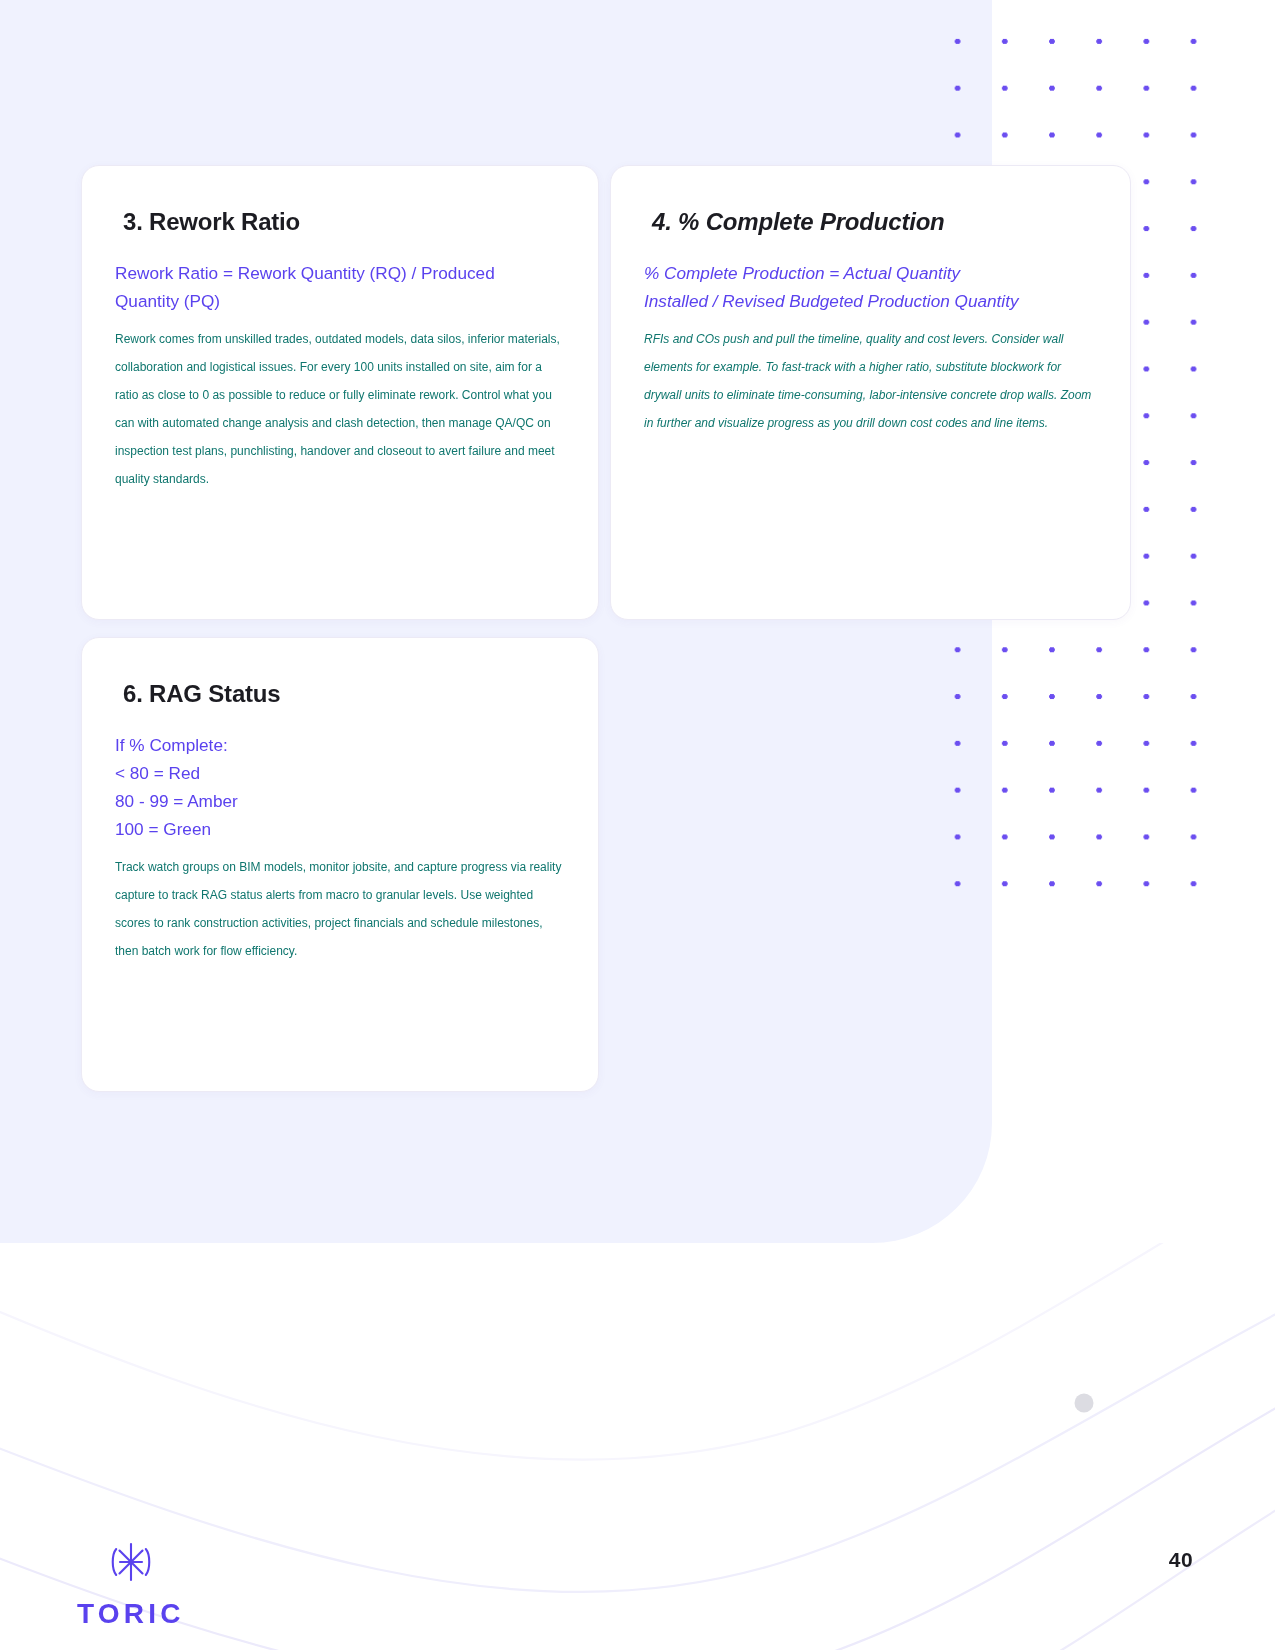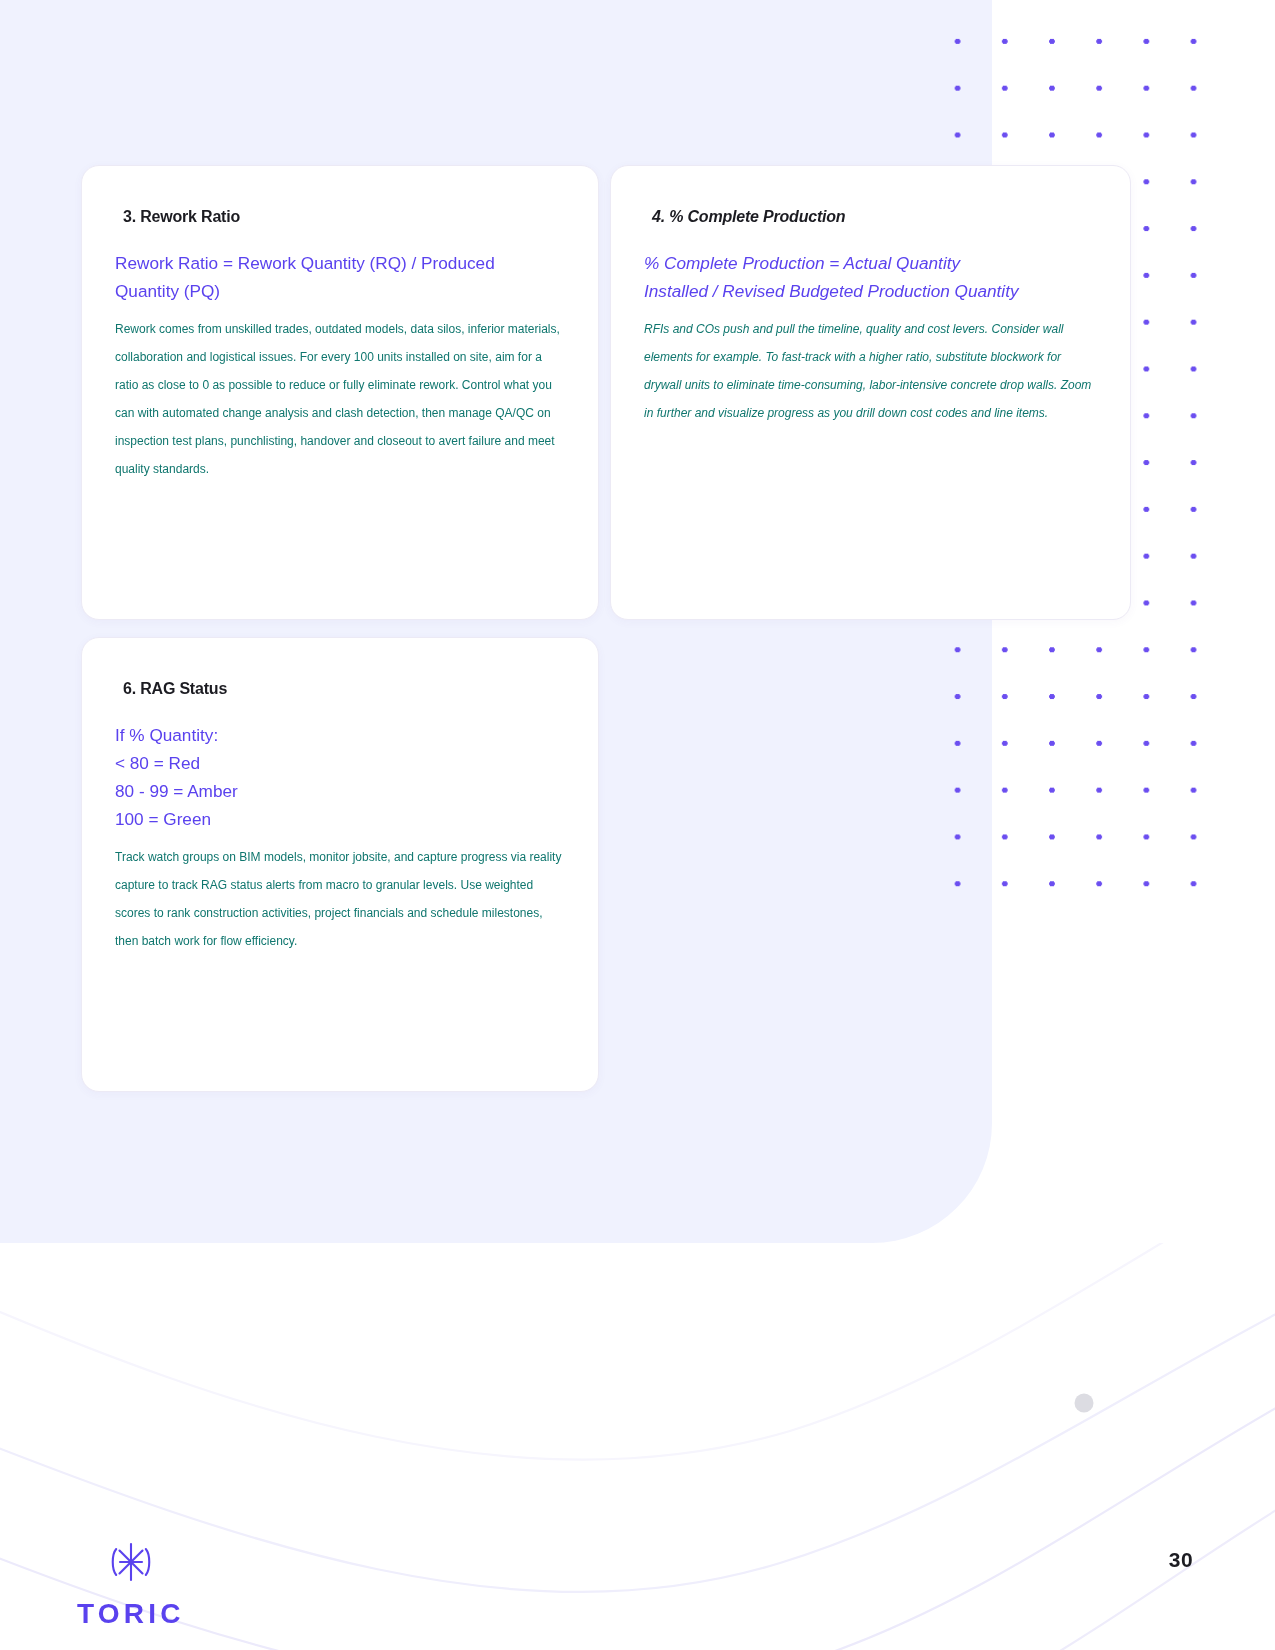--- a/index.html
+++ b/index.html
@@ -90,21 +90,21 @@
     top: 637px;
     width: 518px;
     height: 455px;
   }
 
   .card-inner {
     padding: 42px 33px 0 33px;
   }
 
   .card-title {
-    font-size: 16px;
+    font-size: 24px;
     font-weight: bold;
     color: #1c1c22;
     letter-spacing: -0.2px;
     margin-bottom: 23px;
     padding-left: 8px;
   }
 
   .card-formula {
     font-size: 17.2px;
     line-height: 28px;
@@ -204,21 +204,21 @@
         <span class="fline">Installed / Revised Budgeted Production Quantity</span>
       </div>
       <div class="card-body">RFIs and COs push and pull the timeline, quality and cost levers. Consider wall elements for example. To fast-track with a higher ratio, substitute blockwork for drywall units to eliminate time-consuming, labor-intensive concrete drop walls. Zoom in further and visualize progress as you drill down cost codes and line items.</div>
     </div>
   </div>
 
   <div class="card" id="card-rag-status">
     <div class="card-inner">
       <div class="card-title">6. RAG Status</div>
       <div class="card-formula card-formula-lines">
-        <span class="fline">If % Quantity:</span>
+        <span class="fline">If % Complete:</span>
         <span class="fline">&lt; 80 = Red</span>
         <span class="fline">80 - 99 = Amber</span>
         <span class="fline">100 = Green</span>
       </div>
       <div class="card-body">Track watch groups on BIM models, monitor jobsite, and capture progress via reality capture to track RAG status alerts from macro to granular levels. Use weighted scores to rank construction activities, project financials and schedule milestones, then batch work for flow efficiency.</div>
     </div>
   </div>
 
   <div class="footer">
     <div class="brand">
@@ -227,16 +227,16 @@
           <line x1="20" y1="4" x2="20" y2="40"></line>
           <line x1="8.5" y1="10.5" x2="31.5" y2="33.5"></line>
           <line x1="31.5" y1="10.5" x2="8.5" y2="33.5"></line>
           <line x1="9" y1="22" x2="31" y2="22"></line>
           <path d="M 5.2 9 C 0.6 14.5, 0.6 29.5, 5.2 35" fill="none"></path>
           <path d="M 34.8 9 C 39.4 14.5, 39.4 29.5, 34.8 35" fill="none"></path>
         </g>
       </svg>
       <span class="brand-word">TORIC</span>
     </div>
-    <div class="page-number">30</div>
+    <div class="page-number">40</div>
   </div>
 
 </div>
 
 </body></html>

